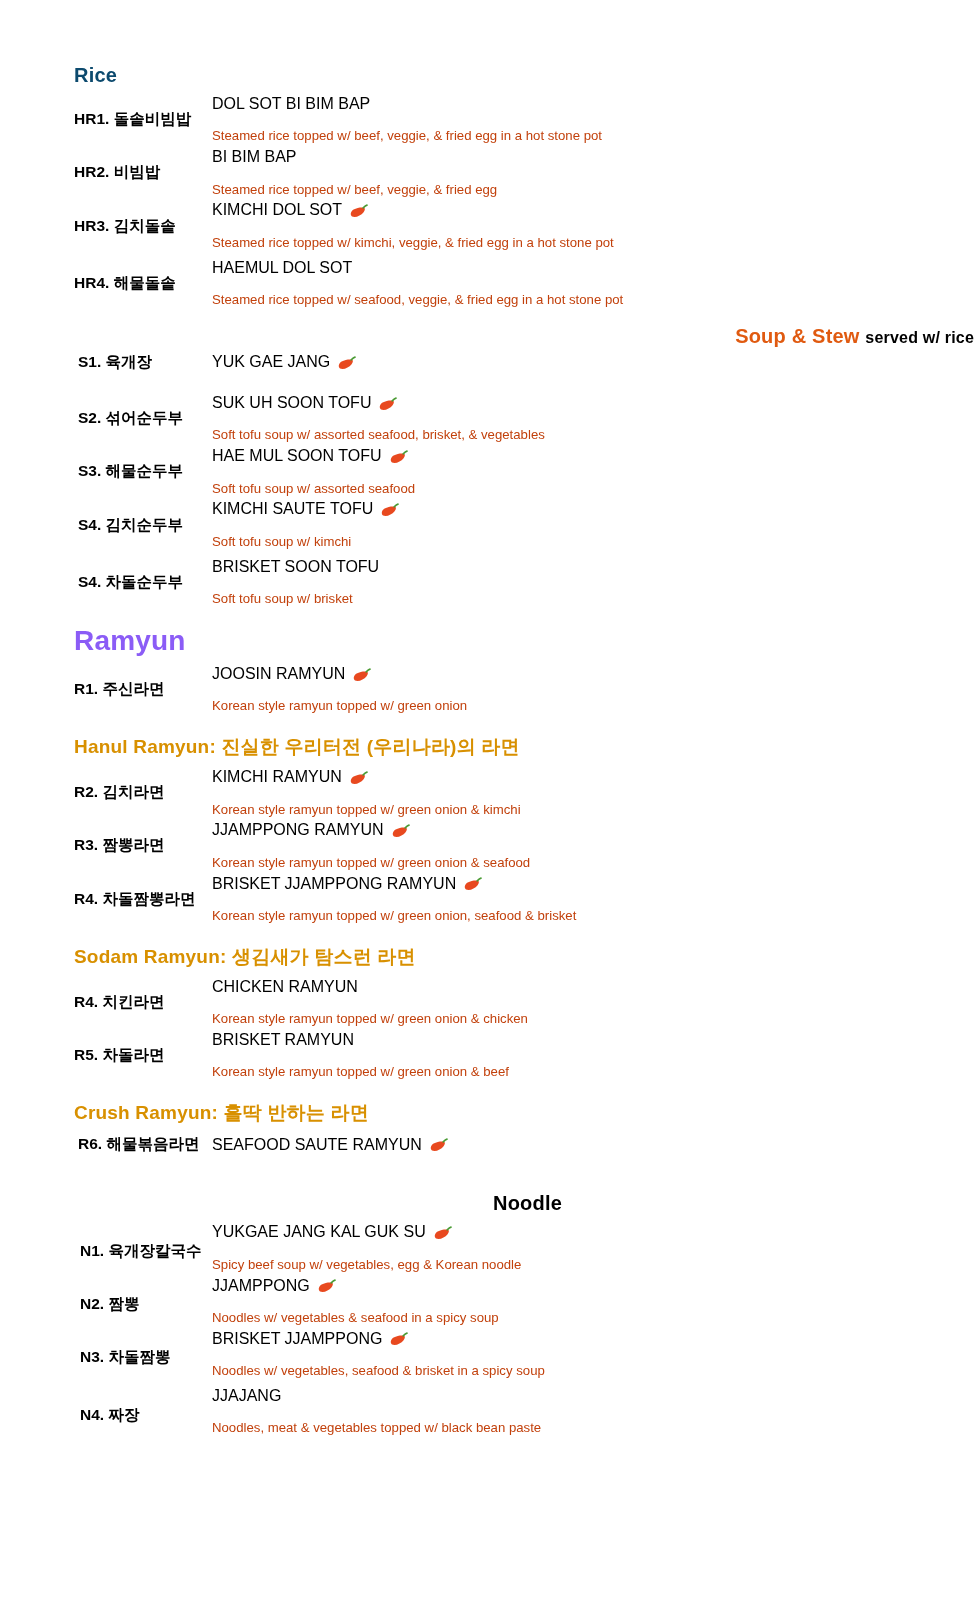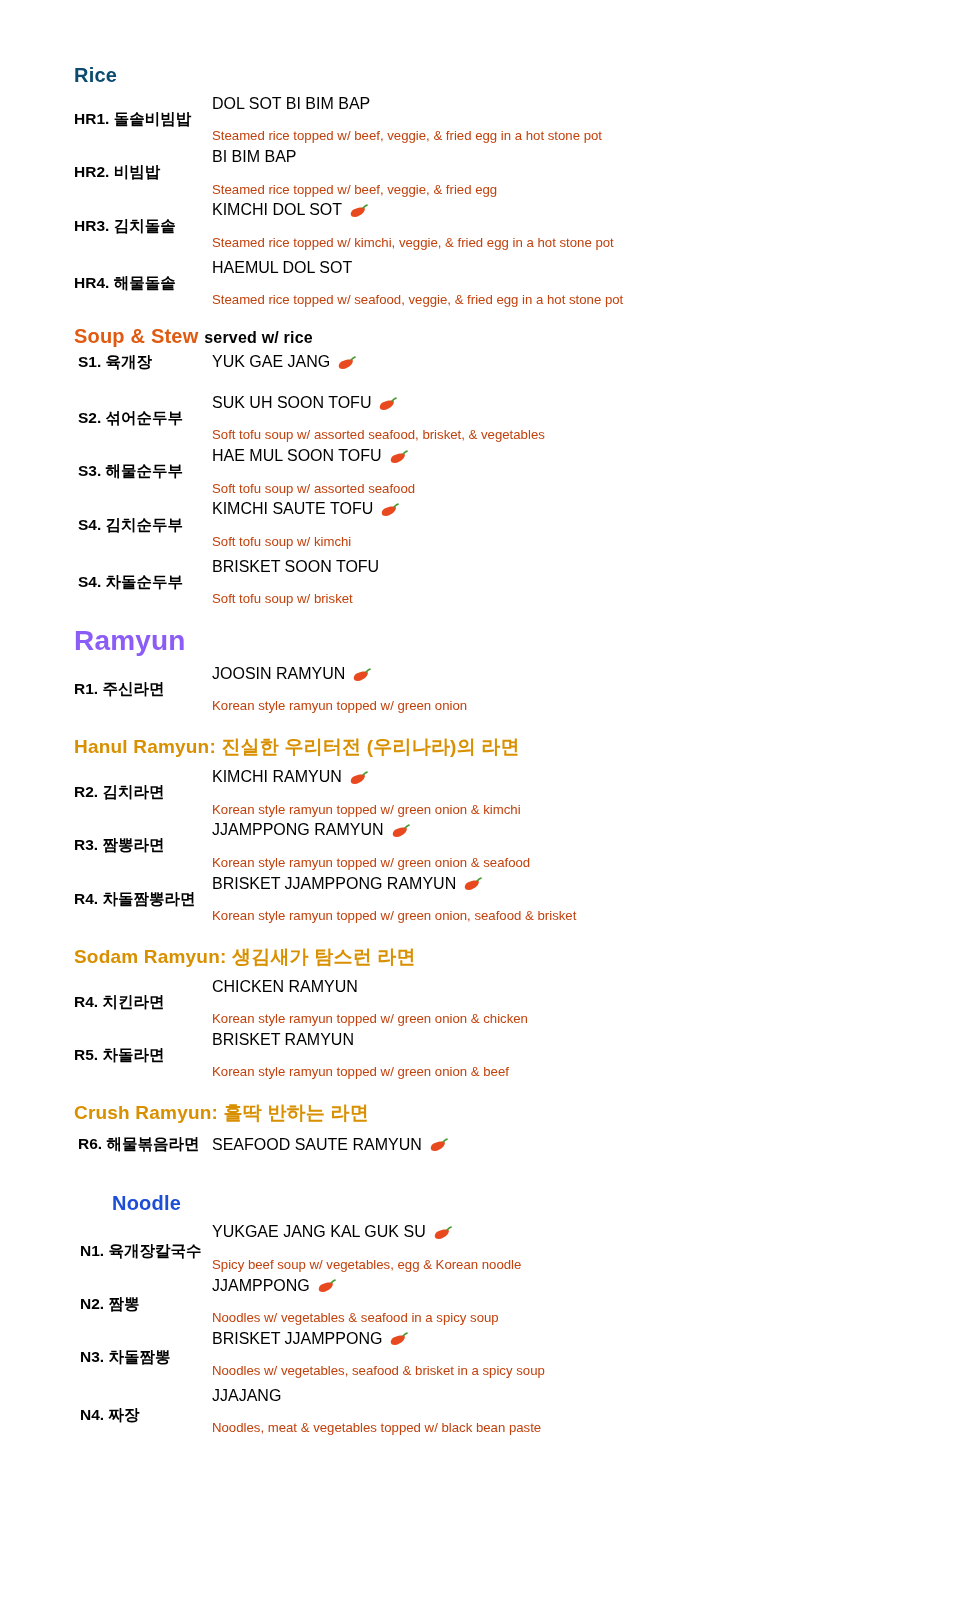--- a/index.html
+++ b/index.html
@@ -33,20 +33,21 @@
     color: #0c4a6e;
     font-size: 20px;
     padding-left: 74px;
     padding-top: 64px;
   }
   .sec-soup .section-title {
     color: #e05a10;
     font-size: 20px;
     padding-left: 74px;
     padding-top: 17px;
+    text-align: right;
   }
   .sec-soup .section-title .sub {
     color: #000000;
     font-size: 16px;
     font-weight: bold;
   }
   .sec-ramyun .section-title {
     color: #8b5cf6;
     font-size: 28px;
     padding-left: 74px;
@@ -54,24 +55,25 @@
   }
   .sec-hanul .section-title,
   .sec-sodam .section-title,
   .sec-crush .section-title {
     color: #d89000;
     font-size: 19px;
     padding-left: 74px;
     padding-top: 20px;
   }
   .sec-noodle .section-title {
-    color: #1d4ed8;
+    color: #000000;
     font-size: 20px;
-    padding-left: 112px;
+    padding-left: 81px;
     padding-top: 20px;
+    text-align: center;
   }
 
   .item {
     position: relative;
     display: block;
     min-height: 38px;
   }
   .item-row {
     display: flex;
     align-items: center;

